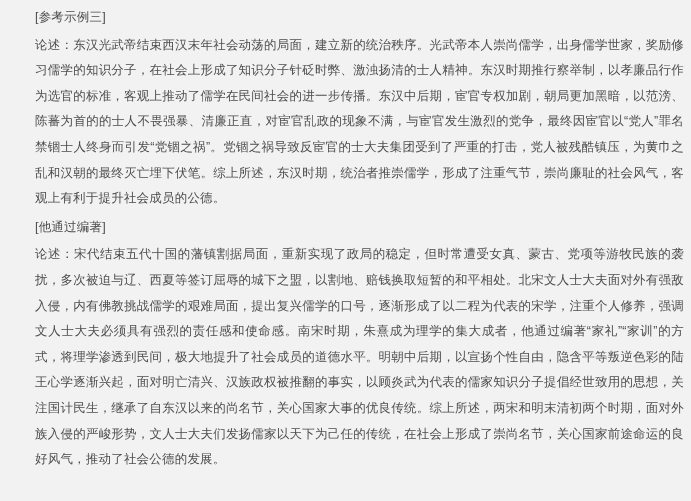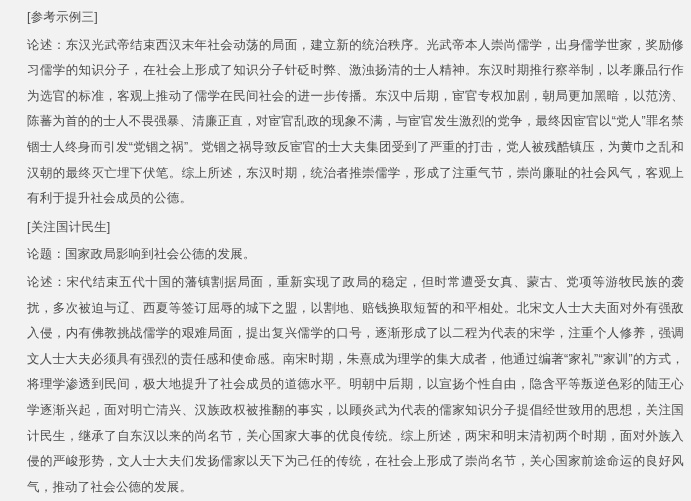--- a/index.html
+++ b/index.html
@@ -14,21 +14,21 @@
     font-family: "Liberation Sans", "DejaVu Sans", sans-serif;
   }
   .doc {
     box-sizing: border-box;
     width: 691px;
     height: 501px;
     padding: 5px 7px 0 7px;
     color: #4d4d4d;
   }
   .doc p {
-    margin: 0 0 2px 0;
+    margin: 0 0 2px 8px;
     font-size: 12.5px;
     line-height: 25.6px;
     text-align: justify;
     letter-spacing: 0.2px;
     word-break: break-all;
     padding-left: 20px;
   }
   .doc p.section-gap {
     margin-top: 3px;
   }
@@ -37,18 +37,17 @@
 <body>
 
 <div class="doc">
 
   <section>
     <p>[参考示例三]</p>
     <p>论述：东汉光武帝结束西汉末年社会动荡的局面，建立新的统治秩序。光武帝本人崇尚儒学，出身儒学世家，奖励修习儒学的知识分子，在社会上形成了知识分子针砭时弊、激浊扬清的士人精神。东汉时期推行察举制，以孝廉品行作为选官的标准，客观上推动了儒学在民间社会的进一步传播。东汉中后期，宦官专权加剧，朝局更加黑暗，以范滂、陈蕃为首的的士人不畏强暴、清廉正直，对宦官乱政的现象不满，与宦官发生激烈的党争，最终因宦官以“党人”罪名禁锢士人终身而引发“党锢之祸”。党锢之祸导致反宦官的士大夫集团受到了严重的打击，党人被残酷镇压，为黄巾之乱和汉朝的最终灭亡埋下伏笔。综上所述，东汉时期，统治者推崇儒学，形成了注重气节，崇尚廉耻的社会风气，客观上有利于提升社会成员的公德。</p>
   </section>
 
   <section>
-    <p class="section-gap">[关注国计民生]</p>
-    <p>论题：国家政局影响到社会公德的发展。</p>
+    <p class="section-gap">[他通过编著]</p>
     <p>论述：宋代结束五代十国的藩镇割据局面，重新实现了政局的稳定，但时常遭受女真、蒙古、党项等游牧民族的袭扰，多次被迫与辽、西夏等签订屈辱的城下之盟，以割地、赔钱换取短暂的和平相处。北宋文人士大夫面对外有强敌入侵，内有佛教挑战儒学的艰难局面，提出复兴儒学的口号，逐渐形成了以二程为代表的宋学，注重个人修养，强调文人士大夫必须具有强烈的责任感和使命感。南宋时期，朱熹成为理学的集大成者，他通过编著“家礼”“家训”的方式，将理学渗透到民间，极大地提升了社会成员的道德水平。明朝中后期，以宣扬个性自由，隐含平等叛逆色彩的陆王心学逐渐兴起，面对明亡清兴、汉族政权被推翻的事实，以顾炎武为代表的儒家知识分子提倡经世致用的思想，关注国计民生，继承了自东汉以来的尚名节，关心国家大事的优良传统。综上所述，两宋和明末清初两个时期，面对外族入侵的严峻形势，文人士大夫们发扬儒家以天下为己任的传统，在社会上形成了崇尚名节，关心国家前途命运的良好风气，推动了社会公德的发展。</p>
   </section>
 
 </div>
 
 </body></html>

